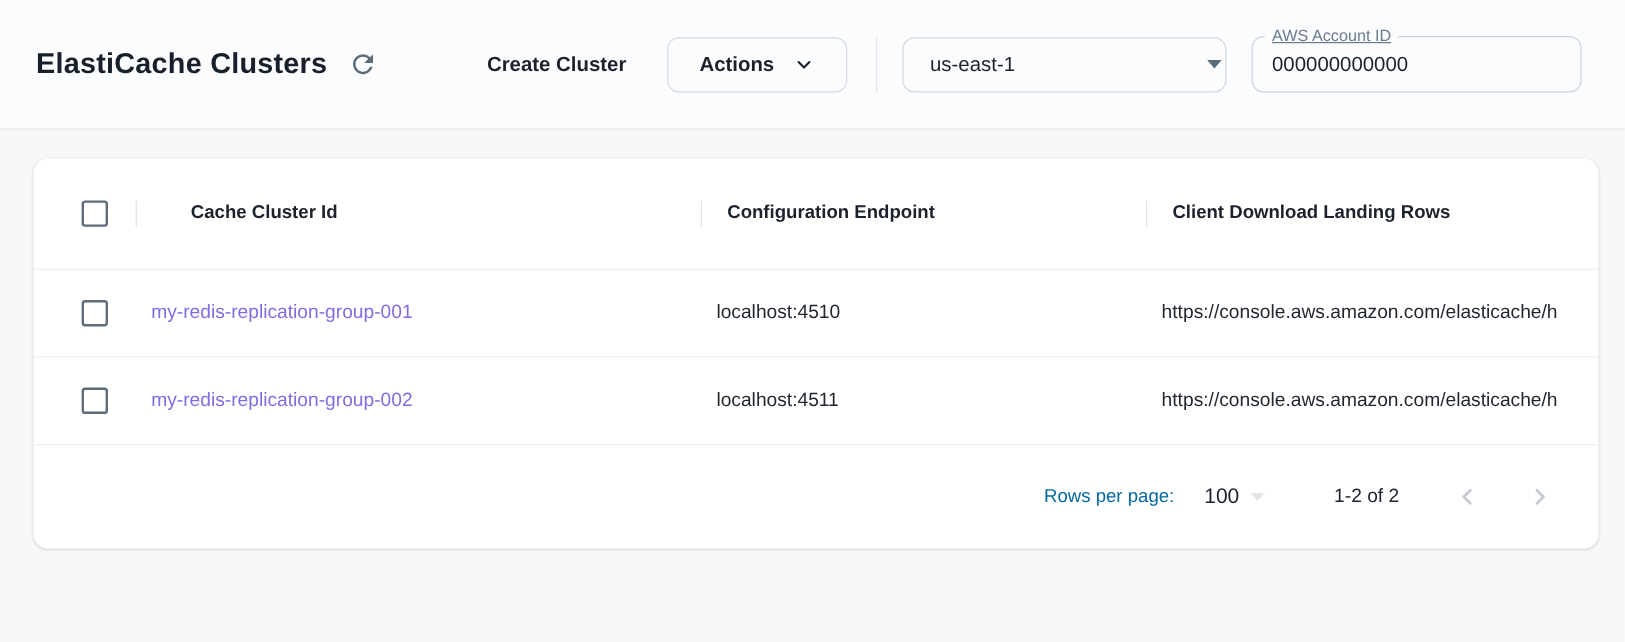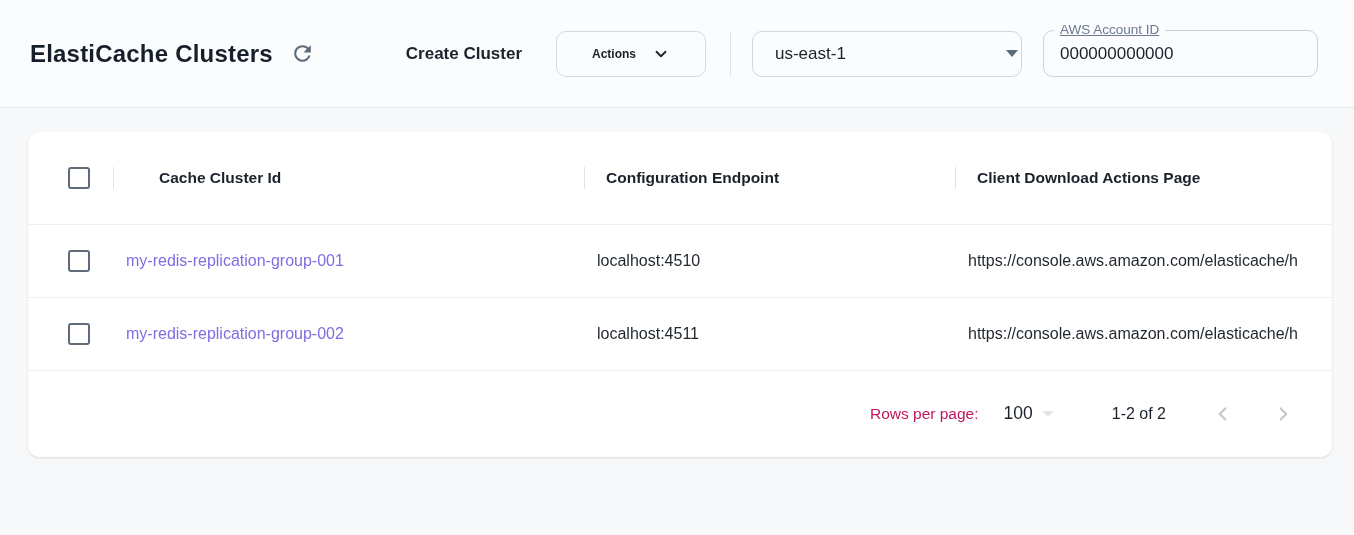--- a/index.html
+++ b/index.html
@@ -32,21 +32,21 @@
     background:none; border:none; cursor:pointer;
     font-family:inherit; font-size:17px; font-weight:700; color:#1b222c;
     margin-left:76px; padding:8px 10px;
   }
   .outlined-btn {
     margin-left:24px;
     width:150px; height:46px;
     background:#fbfcfd;
     border:1px solid #d5d9de; border-radius:10px;
     display:flex; align-items:center; justify-content:center; gap:16px;
-    font-family:inherit; font-size:12px; font-weight:700; color:#1b222c;
+    font-family:inherit; font-size:17px; font-weight:700; color:#1b222c;
     cursor:pointer;
   }
   .vdivider { width:1px; height:46px; background:#e1e4e8; margin-left:24px; }
   .select-box {
     margin-left:21px;
     width:270px; height:46px;
     background:#fbfcfd;
     border:1px solid #d2d7dc; border-radius:10px;
     display:flex; align-items:center;
     padding:0 3px 0 22px;
@@ -112,21 +112,21 @@
     color:#7d6ee1; text-decoration:none; font-size:16px;
     padding-left:13px; white-space:nowrap; cursor:pointer;
   }
 
   
   .tfoot {
     height:86px; border-top:1px solid #edeff2;
     display:flex; align-items:center; justify-content:flex-end;
     padding-right:36px;
   }
-  .rpp-label { font-size:15.5px; color:#be185d; }
+  .rpp-label { font-size:15.5px; color:#0369a1; }
   .rpp-select {
     display:flex; align-items:center; cursor:pointer;
     margin-left:25px;
   }
   .rpp-value { font-size:17.5px; color:#1b222c; }
   .caret-small {
     margin-left:9px;
     width:0; height:0;
     border-left:6px solid transparent;
     border-right:6px solid transparent;
@@ -189,21 +189,21 @@
         <div class="c-id">
           <span class="colsep"></span>
           <span class="th-label">Cache Cluster Id</span>
         </div>
         <div class="c-ep">
           <span class="colsep"></span>
           <span class="th-label">Configuration Endpoint</span>
         </div>
         <div class="c-url">
           <span class="colsep"></span>
-          <span class="th-label">Client Download Actions Page</span>
+          <span class="th-label">Client Download Landing Rows</span>
         </div>
       </div>
 
       <div class="t-row trow">
         <div class="c-check">
           <span class="checkbox"></span>
         </div>
         <div class="c-id">
           <a class="link">my-redis-replication-group-001</a>
         </div>

